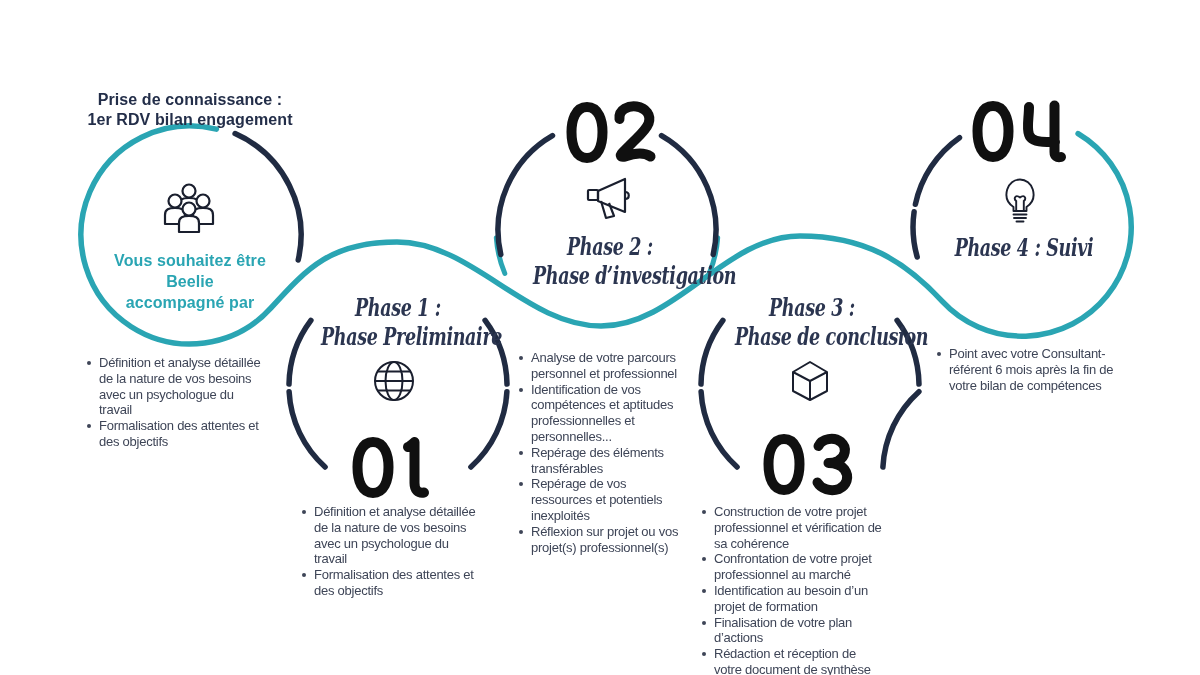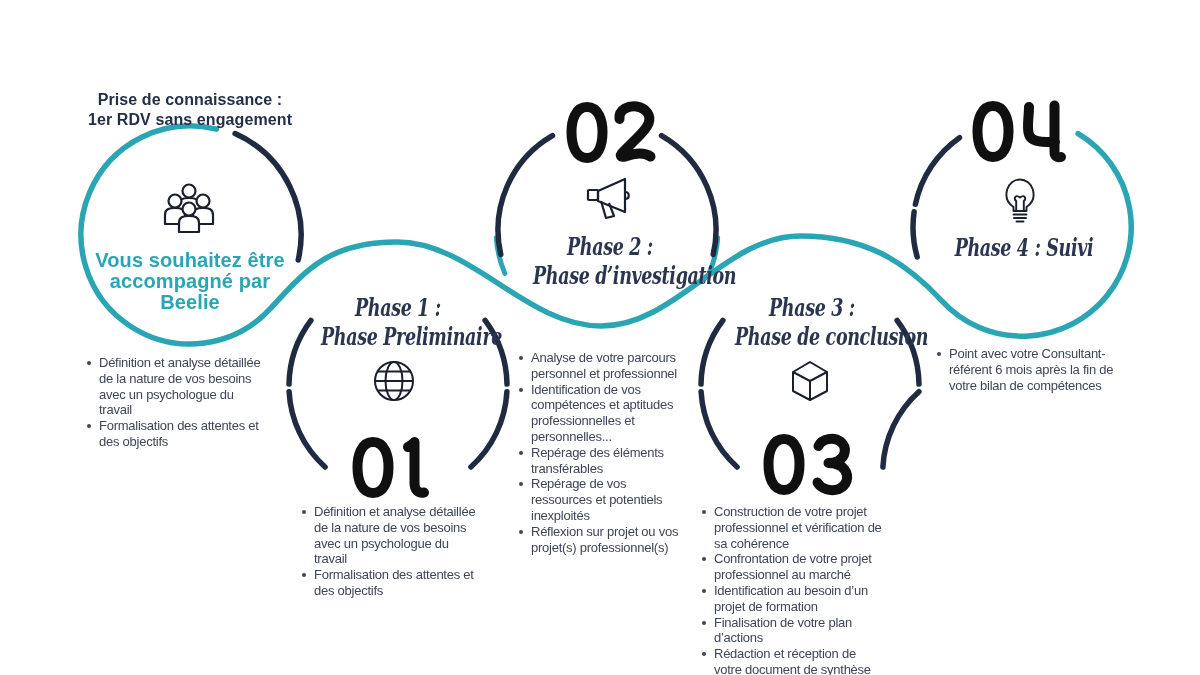--- a/index.html
+++ b/index.html
@@ -3,21 +3,21 @@
 <meta charset="utf-8">
 <style>
   html,body{margin:0;padding:0;}
   body{width:1200px;height:675px;overflow:hidden;background:#ffffff;
        font-family:"Liberation Sans", sans-serif;}
   .stage{position:relative;width:1183px;height:675px;background:#ffffff;margin-top:40px;}
   .layer{position:absolute;left:0;top:0;}
   .abs{position:absolute;}
   .heading{color:#232e49;font-weight:bold;font-size:16px;line-height:20px;
            text-align:center;letter-spacing:.1px;}
-  .c0-label{color:#2aa5b3;font-weight:bold;font-size:20px;line-height:21px;
+  .c0-label{color:#2aa5b3;font-weight:bold;font-size:16px;line-height:21px;
             text-align:center;letter-spacing:.1px;}
   .script-title{font-family:"DejaVu Serif", serif;font-style:italic;font-weight:bold;
                 color:#2b3550;text-align:center;white-space:nowrap;
                 transform:scaleX(0.70);transform-origin:50% 50%;letter-spacing:-0.5px;}
   .bullets{color:#3e4557;font-size:13px;line-height:15.8px;letter-spacing:-0.25px;}
   .bullets .li{position:relative;padding-left:14px;}
   .bullets .li::before{content:"";position:absolute;left:2px;top:6px;width:4px;height:4px;
                        border-radius:50%;background:#3e4557;}
 </style>
 </head>
@@ -110,27 +110,27 @@
         <path d="M 7.5 11 C 11 3.5 23 1.5 30 7 C 36.5 12.5 34.5 22 27 26 C 22.5 28 19.5 28 17.5 28 C 21.5 28 29 29 33.5 34.5 C 39 42 35.5 50.5 28 54 C 19.5 57 10 54 6.5 47.5" transform="translate(3,-29)" fill="none" stroke="#101010" stroke-width="10" stroke-linecap="round" stroke-linejoin="round"></path>
       </g>
     <g id="num-slot-3" transform="translate(1019,91)" aria-label="04">
         <path d="M 20 4 C 8 4 4.5 18 4.5 29 C 4.5 43 9 55 20 55 C 31 55 35.5 43 35.5 29 C 35.5 18 32 4 20 4 Z" transform="translate(-46,-29)" fill="none" stroke="#101010" stroke-width="10" stroke-linecap="round" stroke-linejoin="round"></path>
         <path d="M 9 5 C 9 15 6.5 26 9 32.5 C 11 39 19.5 40 27 40 L 35 40 M 34.5 3.5 L 34.5 50 C 34.5 54 37 56 41 55" transform="translate(1,-29)" fill="none" stroke="#101010" stroke-width="10" stroke-linecap="round" stroke-linejoin="round"></path>
       </g>
   </svg>
 
   <div class="abs heading" style="left:60px;top:50px;width:260px;">
     <div>Prise de connaissance :</div>
-    <div>1er RDV sans engagement</div>
+    <div>1er RDV bilan engagement</div>
   </div>
 
   <div class="abs c0-label" style="left:80px;top:210px;width:220px;">
     <div>Vous souhaitez être</div>
+    <div>Beelie</div>
     <div>accompagné par</div>
-    <div>Beelie</div>
   </div>
 
   <div class="abs script-title" style="left:288px;top:253px;width:220px;font-size:25px;line-height:29px;">
     <div>Phase 1 :</div>
     <div>Phase Preliminaire</div>
   </div>
   <div class="abs script-title" style="left:500px;top:192px;width:220px;font-size:25px;line-height:29px;">
     <div>Phase 2 :</div>
     <div>Phase d’investigation</div>
   </div>

